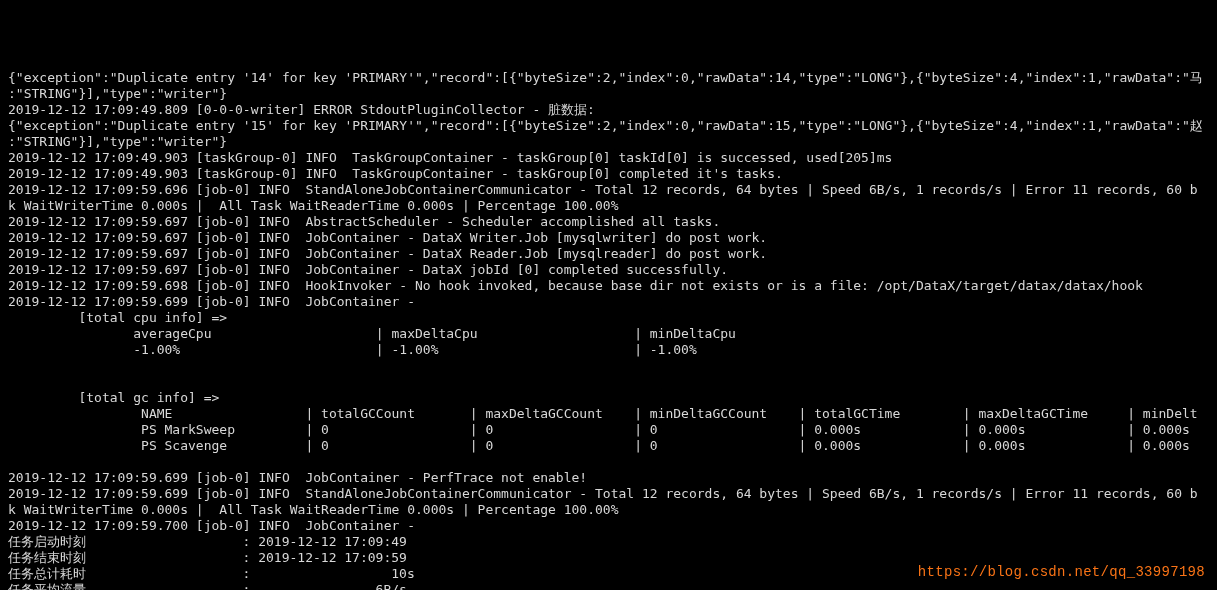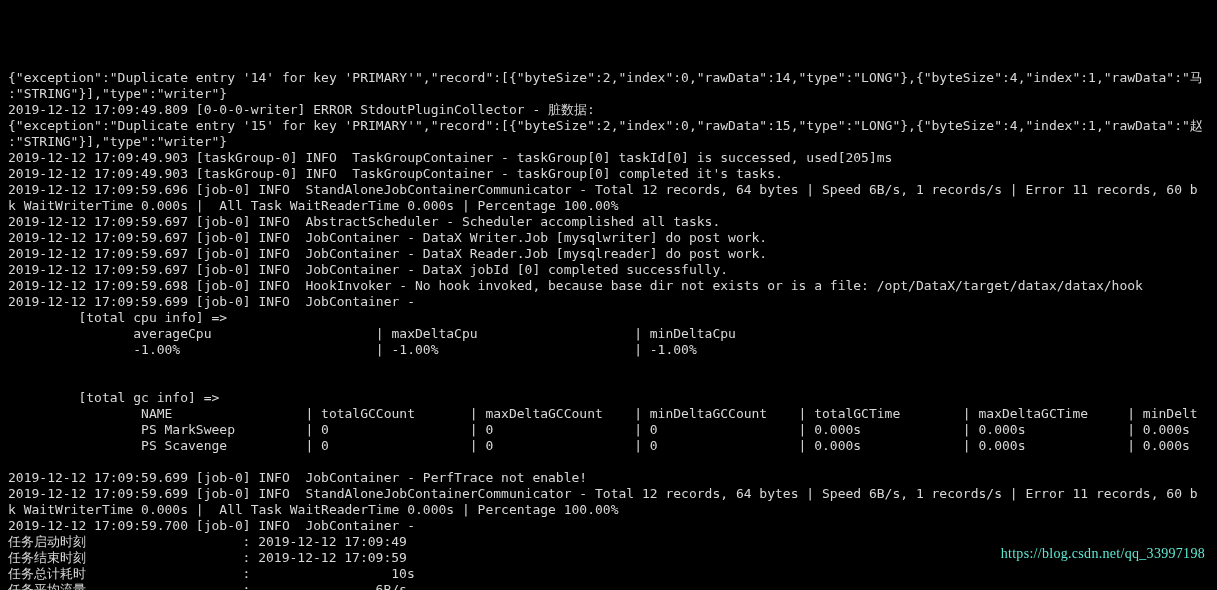--- a/index.html
+++ b/index.html
@@ -13,23 +13,23 @@
     width: 1217px;
     height: 590px;
     box-sizing: border-box;
     overflow: hidden;
     position: relative;
     white-space: pre;
   }
   .watermark {
     position: absolute;
     right: 12px;
-    bottom: 28px;
-    color: #5eead4;
-    font-family: Liberation Serif, serif;
+    bottom: 10px;
+    color: #f97316;
+    font-family: Liberation Mono, monospace;
     font-size: 14px;
     letter-spacing: 0.3px;
     white-space: nowrap;
   }
   .line { white-space: pre; }
 </style>
 </head>
 <body>
 
 

